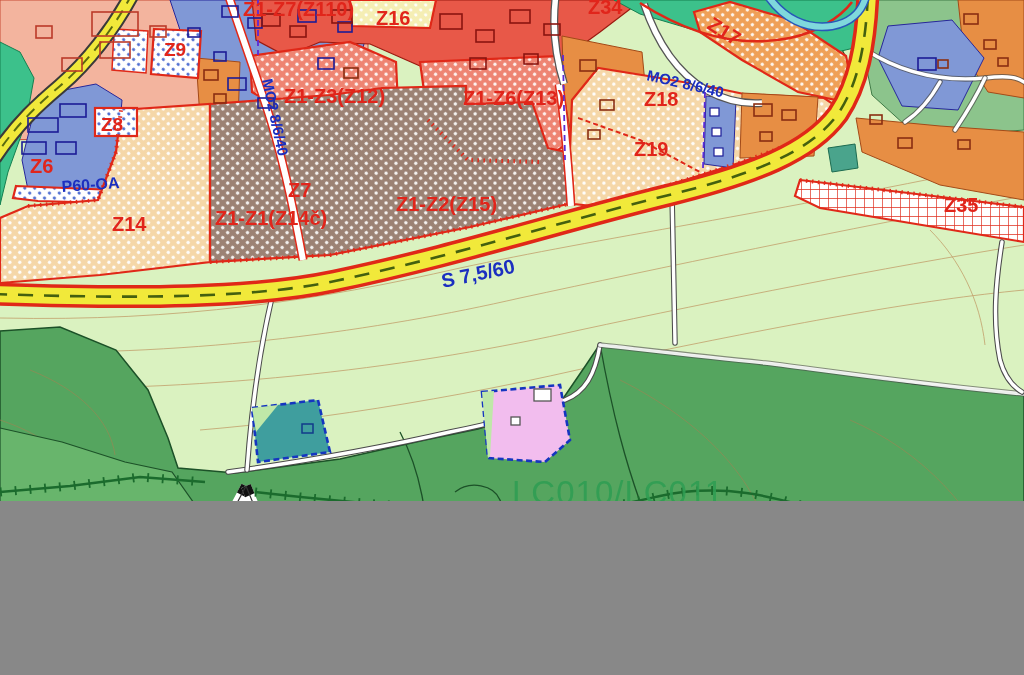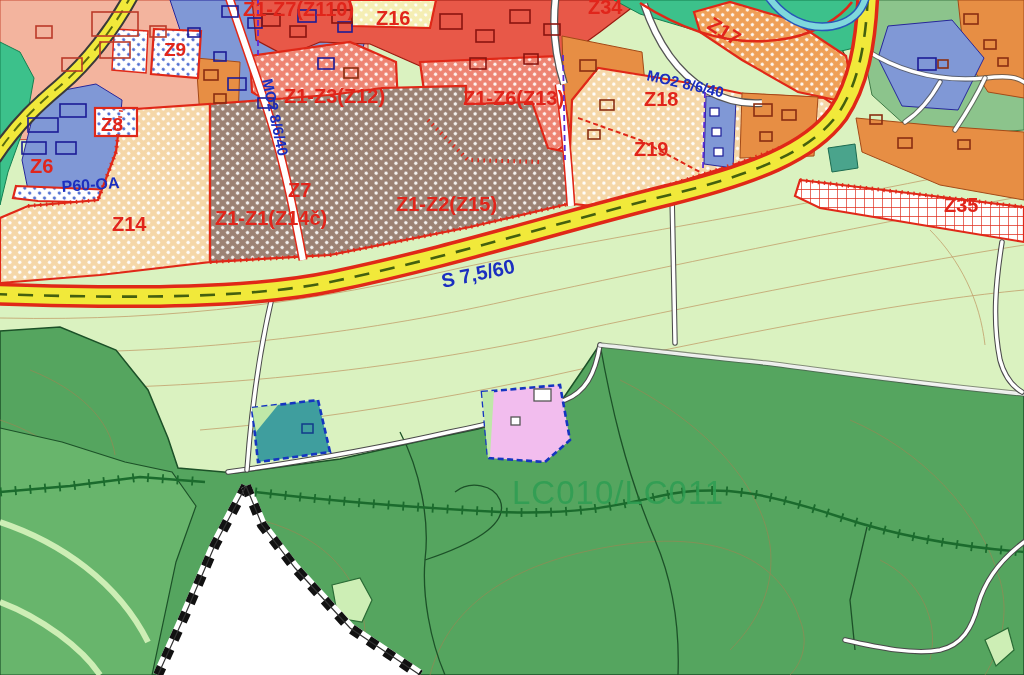--- a/index.html
+++ b/index.html
@@ -1,16 +1,16 @@
 <!DOCTYPE html>
 <html><head>
 <meta charset="utf-8">
 <style>
   html,body{margin:0;padding:0;background:#888;}
-  #stage{width:1024px;height:675px;position:relative;overflow:hidden;background:#86efac;
+  #stage{width:1024px;height:501px;position:relative;overflow:hidden;background:#86efac;
          font-family:"Liberation Sans",sans-serif;}
   svg{display:block}
   
   .meadow{fill:#daf2c0}
   .forest{fill:#55a55f;stroke:#1c5128;stroke-width:1.5}
   .midgreen{fill:#68b56c;stroke:#1c5128;stroke-width:1.2}
   .salmon{fill:#f3b49e;stroke:#c84a34;stroke-width:1}
   .bluezone{fill:#8098d6;stroke:#27279a;stroke-width:1}
   .orangezone{fill:#e78e44;stroke:#a34a18;stroke-width:1}
   .redzone{fill:#e85848;stroke:#9a1a10;stroke-width:1.2}

